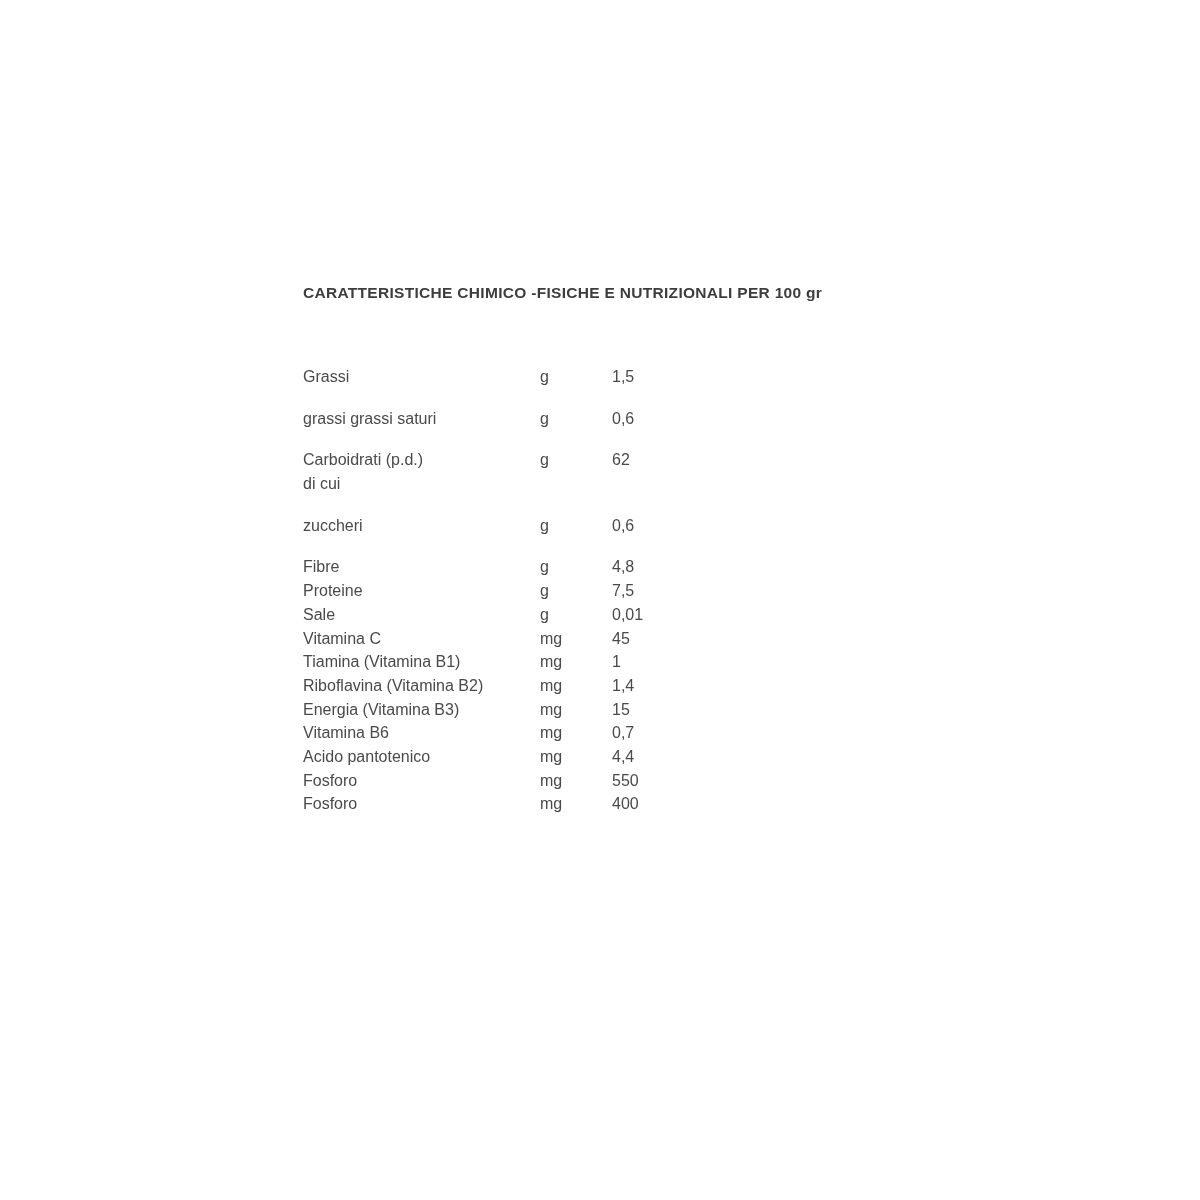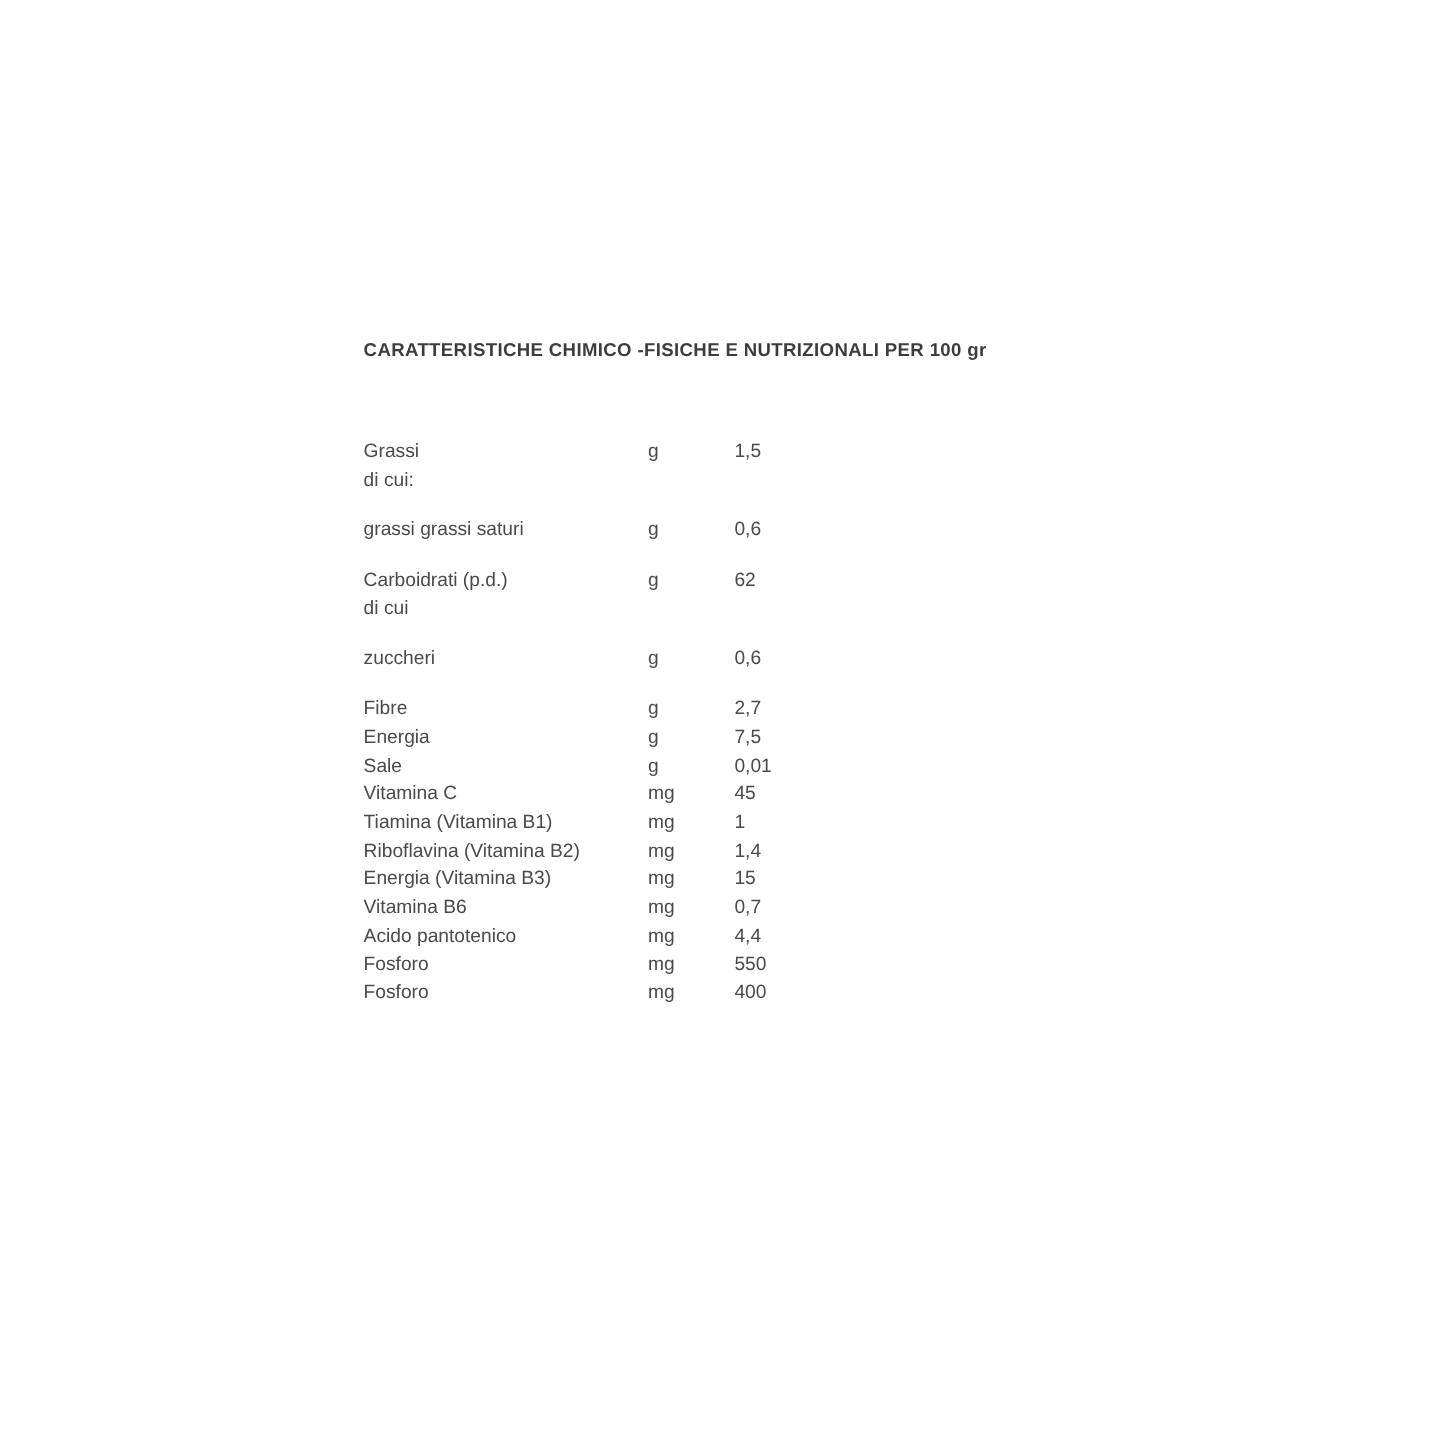--- a/index.html
+++ b/index.html
@@ -49,25 +49,20 @@
 <body>
 
 <div class="page" style="background: rgb(255, 255, 255);">
   <h1 class="title" style="color: rgb(61, 61, 61);">CARATTERISTICHE CHIMICO -FISICHE E NUTRIZIONALI PER 100 gr</h1>
   <div class="table" id="nutrition-table" style="color: rgb(74, 74, 74);">
       <div class="row">
         <span class="label">Grassi</span>
         <span class="unit">g</span>
         <span class="value">1,5</span>
       </div>
-      <div class="row">
-        <span class="label">di cui:</span>
-        <span class="unit"></span>
-        <span class="value"></span>
-      </div>
       <div class="spacer"></div>
       <div class="row">
         <span class="label">grassi grassi saturi</span>
         <span class="unit">g</span>
         <span class="value">0,6</span>
       </div>
       <div class="spacer"></div>
       <div class="row">
         <span class="label">Carboidrati (p.d.)</span>
         <span class="unit">g</span>
@@ -81,24 +76,24 @@
       <div class="spacer"></div>
       <div class="row">
         <span class="label">zuccheri</span>
         <span class="unit">g</span>
         <span class="value">0,6</span>
       </div>
       <div class="spacer"></div>
       <div class="row">
         <span class="label">Fibre</span>
         <span class="unit">g</span>
-        <span class="value">2,7</span>
+        <span class="value">4,8</span>
       </div>
       <div class="row">
-        <span class="label">Energia</span>
+        <span class="label">Proteine</span>
         <span class="unit">g</span>
         <span class="value">7,5</span>
       </div>
       <div class="row">
         <span class="label">Sale</span>
         <span class="unit">g</span>
         <span class="value">0,01</span>
       </div>
       <div class="row">
         <span class="label">Vitamina C</span>

